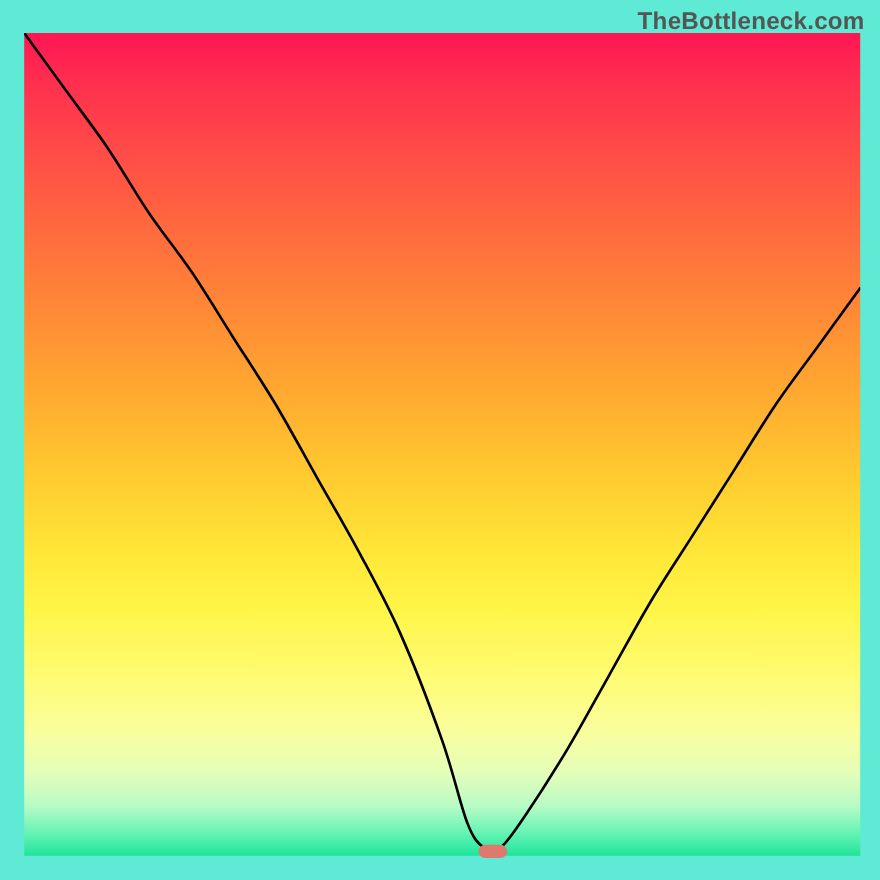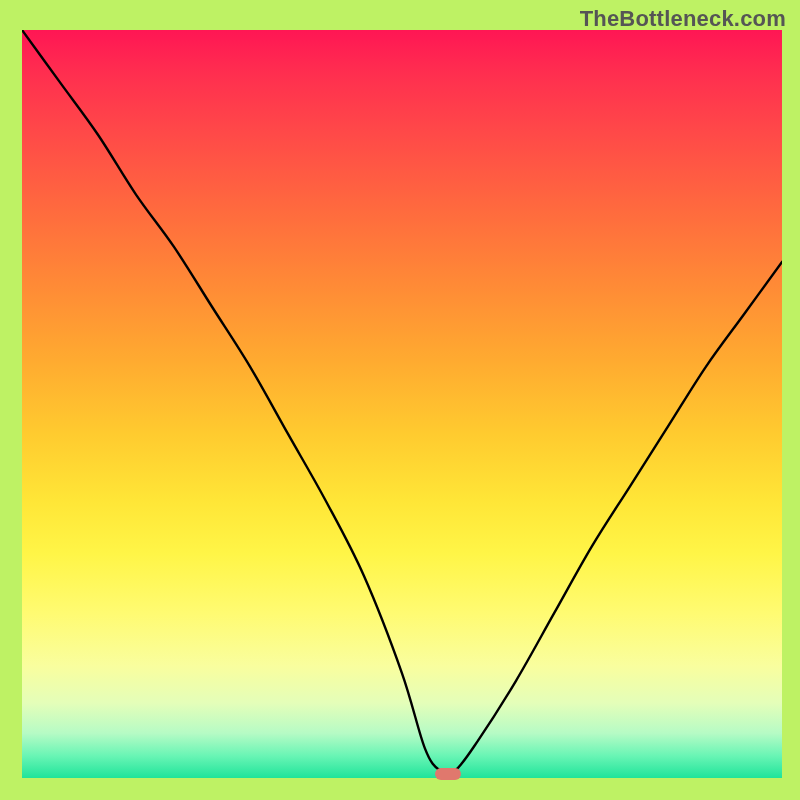--- a/index.html
+++ b/index.html
@@ -8,21 +8,21 @@
     width: 800px;
     height: 800px;
     background: #000;
     overflow: hidden;
     font-family: Arial, Helvetica, sans-serif;
   }
   .frame {
     position: relative;
     width: 800px;
     height: 800px;
-    background: #bef264;
+    background: #5eead4;
   }
   .watermark {
     position: absolute;
     top: 6px;
     right: 14px;
     font-size: 22px;
     font-weight: 600;
     color: #555;
     letter-spacing: 0.2px;
   }

